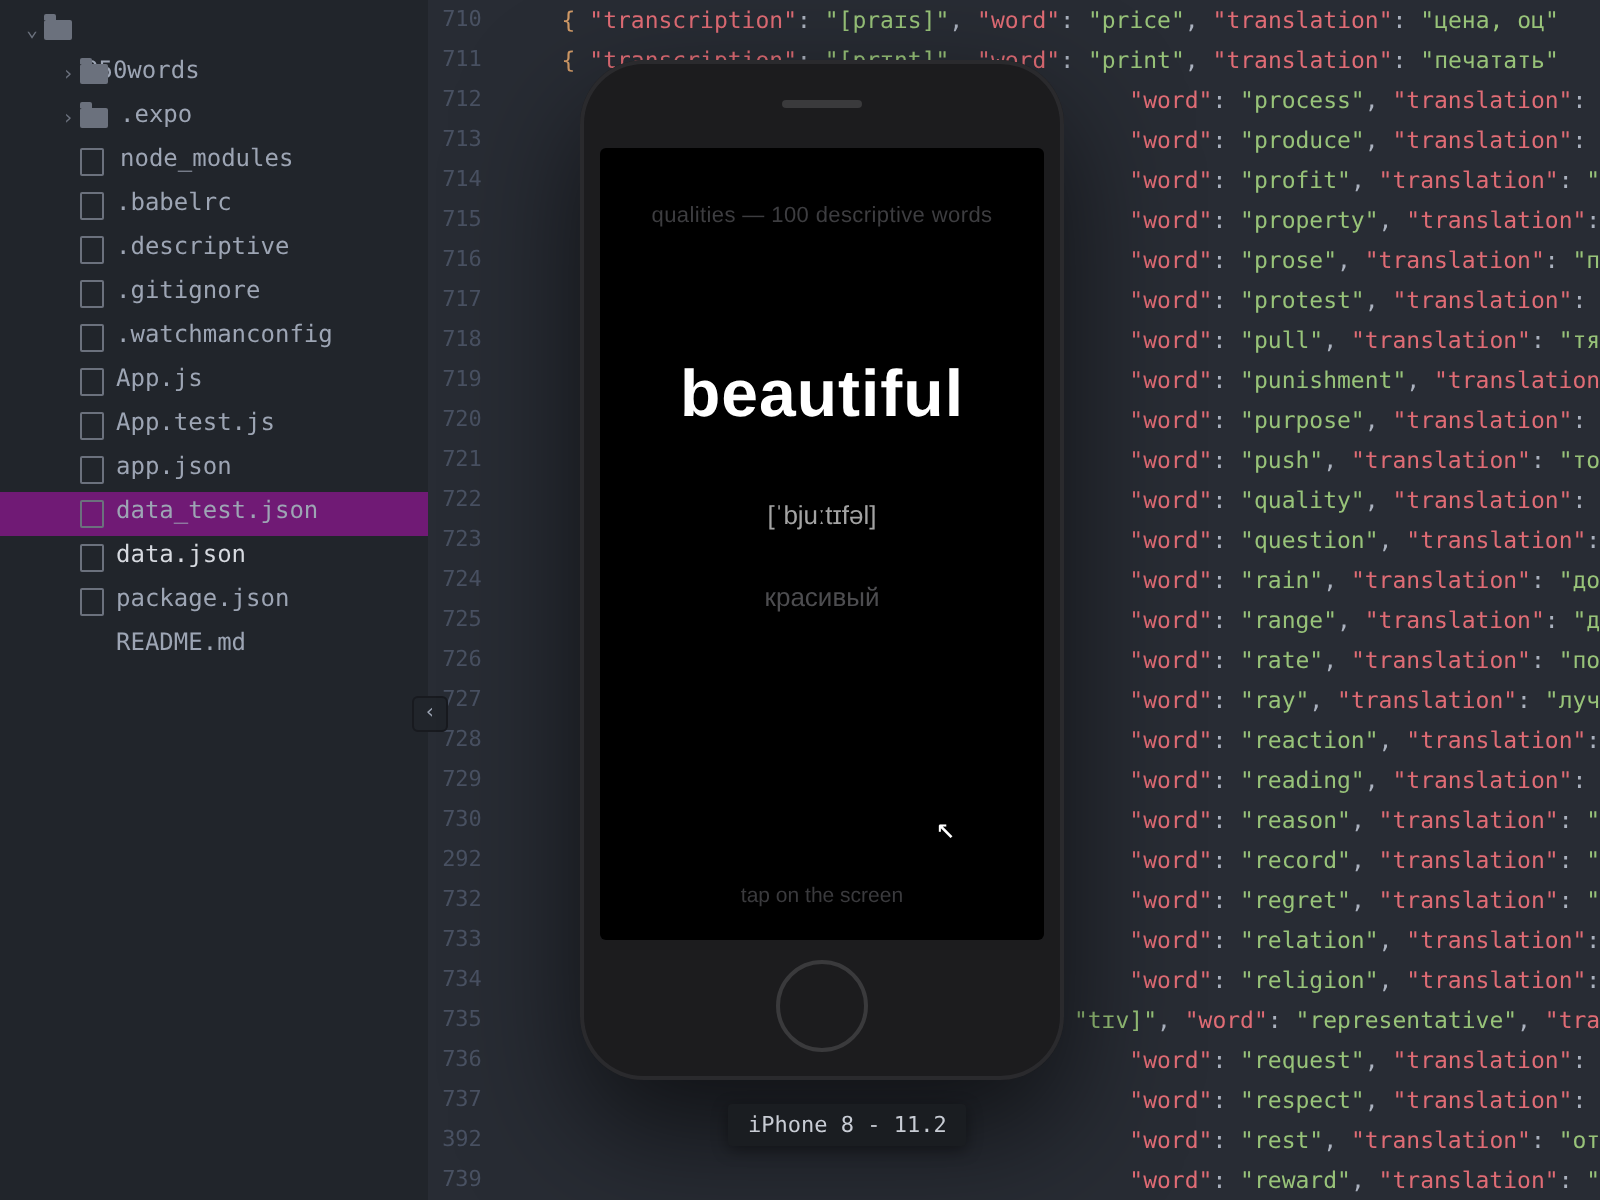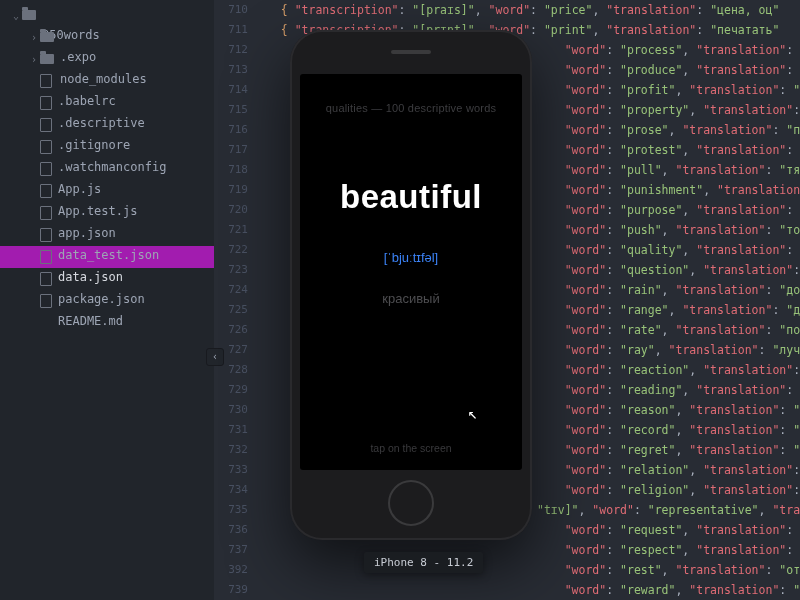--- a/index.html
+++ b/index.html
@@ -1,46 +1,46 @@
 <!DOCTYPE html>
 <html><head>
 <meta charset="utf-8">
 <style>
 html, body { margin:0; padding:0; width:800px; height:600px; overflow:hidden; background:#282c34; font-family:Menlo,Monaco,Consolas,monospace; font-size:12px; color:#abb2bf;}
 .app { display:flex; width:800px; height:600px; position:relative;}
 
 .sidebar { width:214px; background:#21252b; height:100%; box-sizing:border-box; padding-top:4px; user-select:none;}
 .tree-row { display:flex; align-items:center; height:22px; padding-left:6px; color:#9da5b4; cursor:pointer;}
-.tree-row.selected { background:#a21caf; color:#d7dae0;}
+.tree-row.selected { background:#701a75; color:#d7dae0;}
 .caret { width:12px; display:inline-block; text-align:center; font-size:10px; color:#6b717d;}
 .folder-ico { width:14px; height:10px; background:#6b717d; margin-right:6px; border-radius:1px; position:relative;}
 .folder-ico::before { content:""; position:absolute; top:-3px; left:0; width:6px; height:3px; background:#6b717d; border-radius:1px 1px 0 0;}
 .file-ico { width:10px; height:12px; border:1px solid #6b717d; margin-right:6px; border-radius:1px; position:relative;}
 .l1 { padding-left:10px;}
 .l2 { padding-left:28px;}
 .tree-label { font-size:12px;margin-top:40px;}
 
 .editor { flex:1; position:relative; background:#282c34; overflow:hidden;}
-.gutter { position:absolute; left:0; top:0; width:42px; height:100%; color:#495162; text-align:right;}
+.gutter { position:absolute; left:0; top:0; width:42px; height:100%; color:#495162; text-align:center;}
 .gutter div { height:20px; line-height:20px; padding-right:8px; font-size:11px;}
 .code { position:absolute; left:46px; top:0; right:0; height:100%;}
 .code-line { height:20px; line-height:20px; white-space:pre; font-size:11.5px; color:#abb2bf;}
 .p { color:#abb2bf;}
 .k { color:#e06c75;}
 .s { color:#98c379;}
 .br { color:#d19a66;}
 
 .collapse-badge { position:absolute; left:206px; top:348px; width:16px; height:16px; background:#21252b; border:1px solid #181a1f; border-radius:3px; color:#9da5b4; font-size:10px; line-height:16px; text-align:center; z-index:3;}
 
 .phone { position:absolute; left:290px; top:30px; width:242px; height:510px; background:#1c1c1e; border-radius:32px; box-shadow:0 25px 60px rgba(0,0,0,.6), inset 0 0 0 2px #2a2a2d; z-index:5;}
 .speaker { position:absolute; top:20px; left:50%; transform:translateX(-50%); width:40px; height:4px; background:#3a3a3c; border-radius:3px;}
 .phone-screen { position:absolute; top:44px; left:10px; right:10px; bottom:70px; background:#000; border-radius:3px; display:flex; flex-direction:column; align-items:center; color:#fff; font-family:-apple-system,Helvetica,Arial,sans-serif;}
 .ps-header { margin-top:28px; font-size:11px; color:#3d3d40; letter-spacing:.2px;}
 .ps-word { margin-top:64px; font-size:33px; font-weight:800; letter-spacing:.5px;}
-.ps-trans { margin-top:34px; font-size:13px; color:#3b82f6;}
+.ps-trans { margin-top:34px; font-size:13px; color:#a3a3a3;}
 .ps-ru { margin-top:26px; font-size:13px; color:#4d4d50;}
 .ps-hint { position:absolute; bottom:16px; font-size:10.5px; color:#3a3a3d;}
 .home-btn { position:absolute; bottom:14px; left:50%; transform:translateX(-50%); width:42px; height:42px; border:2px solid #3a3a3c; border-radius:50%;}
 .device-label { position:absolute; left:364px; top:552px; background:#1a1d21; color:#c8ccd4; font-size:11px; padding:4px 10px; border-radius:2px; z-index:6; box-shadow:0 2px 8px rgba(0,0,0,.4);}
 
 .cursor { position:absolute; left:468px; top:404px; z-index:7; color:#fff; font-size:16px; pointer-events:none;}
 </style>
 </head>
 <body>
 
@@ -136,21 +136,21 @@
         <div>721</div>
         <div>722</div>
         <div>723</div>
         <div>724</div>
         <div>725</div>
         <div>726</div>
         <div>727</div>
         <div>728</div>
         <div>729</div>
         <div>730</div>
-        <div>731</div>
+        <div>292</div>
         <div>732</div>
         <div>733</div>
         <div>734</div>
         <div>735</div>
         <div>736</div>
         <div>737</div>
         <div>392</div>
         <div>739</div>
       </div>
     <div class="code" id="code">

